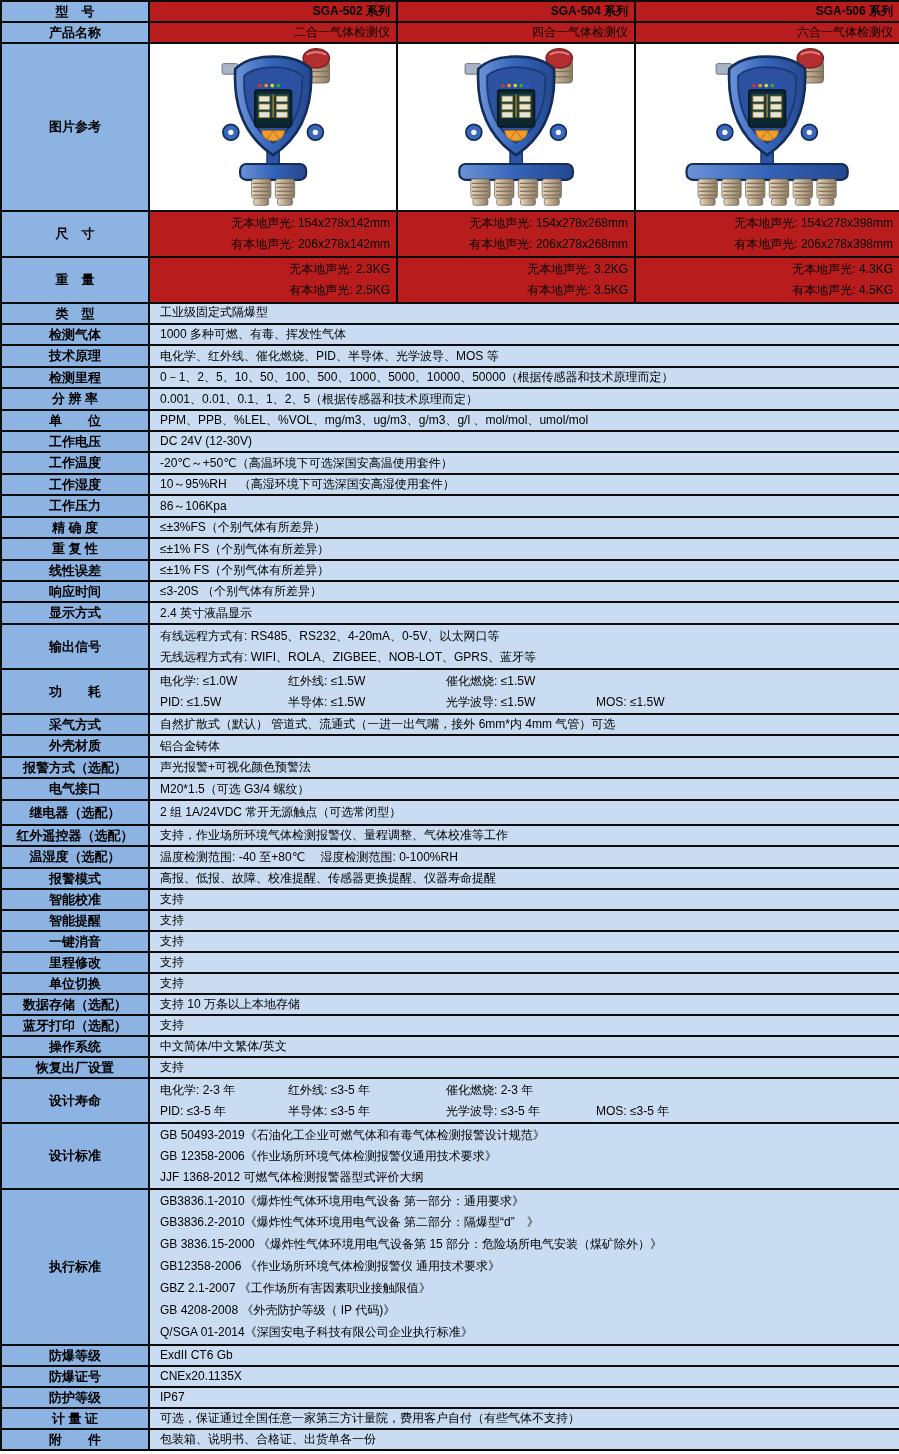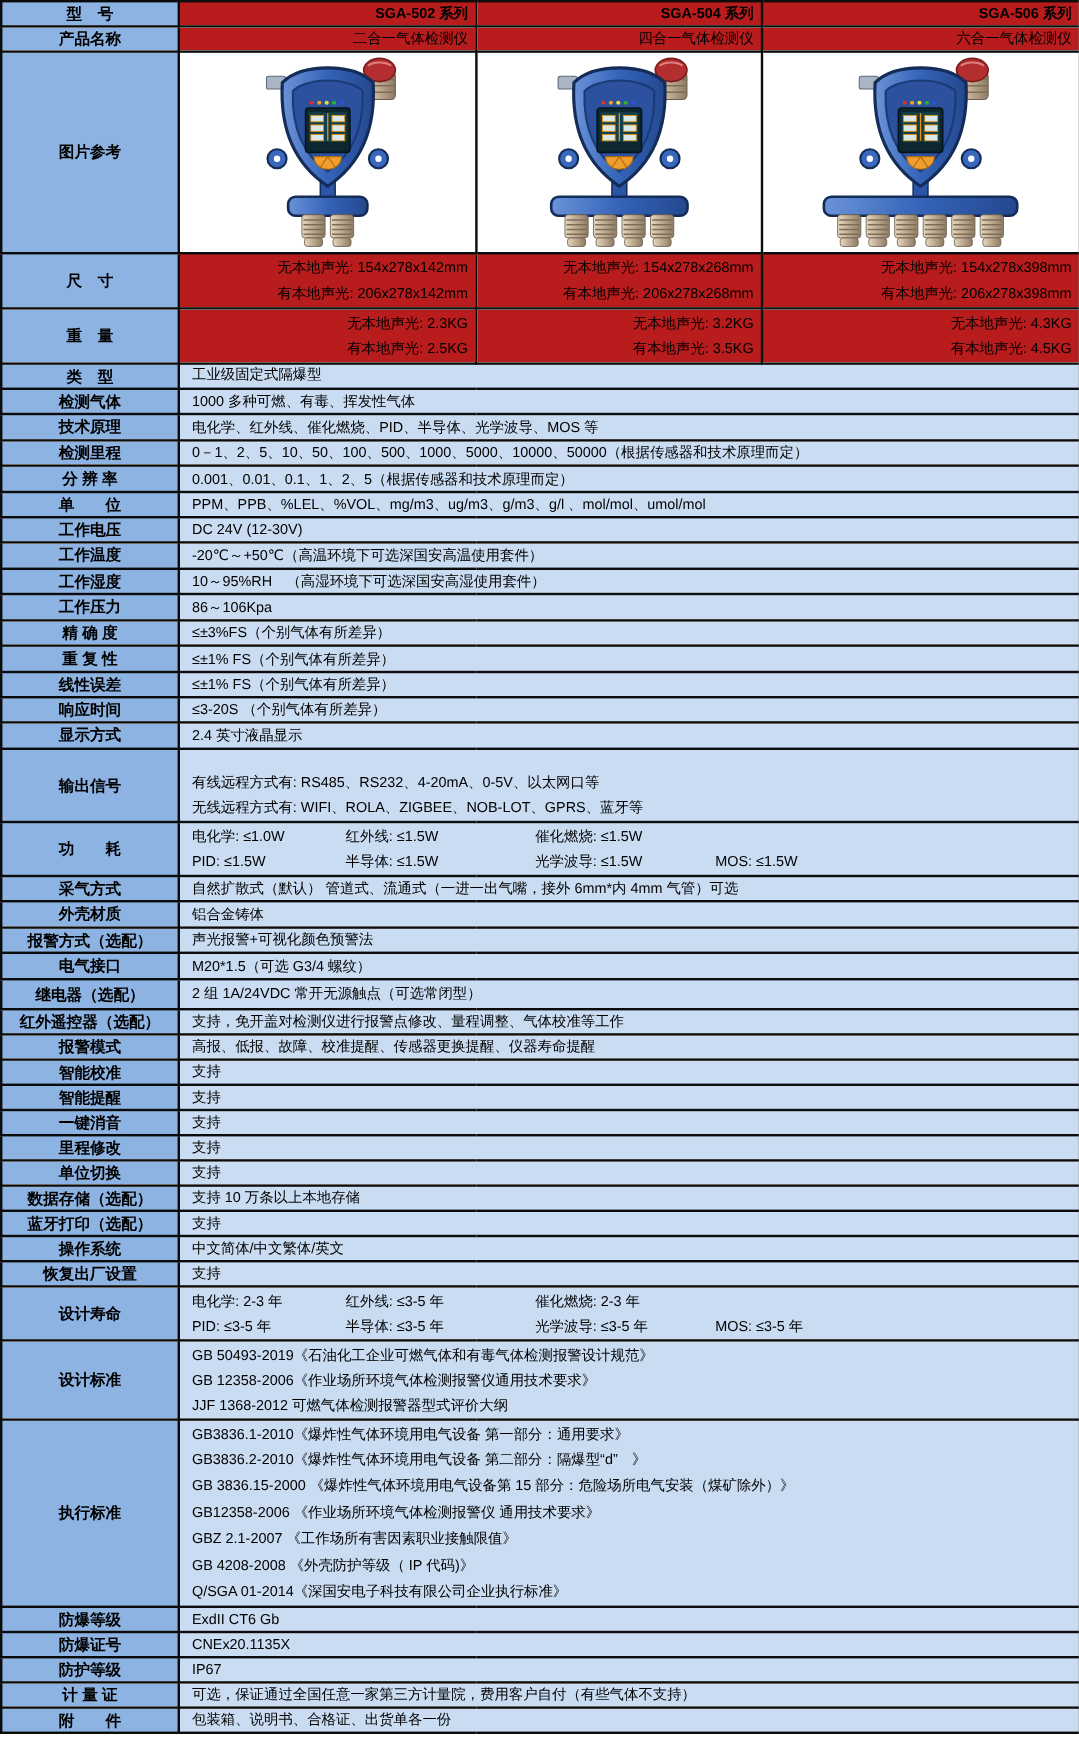--- a/index.html
+++ b/index.html
@@ -394,21 +394,21 @@
       </tr>
       <tr style="height: 22px;">
         <td class="lbl">显示方式</td>
         <td colspan="3" class="s-cell">
           <div class="ln">2.4 英寸液晶显示</div>
         </td>
       </tr>
       <tr style="height: 45px;">
         <td class="lbl">输出信号</td>
         <td colspan="3" class="s-cell">
-          <div class="ln" style="line-height: 21px; height: 21px; margin-top: 17px;">有线远程方式有: RS485、RS232、4-20mA、0-5V、以太网口等</div>
+          <div class="ln" style="line-height: 21px; height: 21px;">有线远程方式有: RS485、RS232、4-20mA、0-5V、以太网口等</div>
           <div class="ln" style="line-height: 21px; height: 21px;">无线远程方式有: WIFI、ROLA、ZIGBEE、NOB-LOT、GPRS、蓝牙等</div>
         </td>
       </tr>
       <tr style="height: 45px;">
         <td class="lbl">功　　耗</td>
         <td colspan="3" class="s-cell">
           <div class="ln" style="line-height: 21px; height: 21px;"><span class="seg seg0">电化学: ≤1.0W</span><span class="seg seg1">红外线: ≤1.5W</span><span class="seg seg2">催化燃烧: ≤1.5W</span></div>
           <div class="ln" style="line-height: 21px; height: 21px;"><span class="seg seg0">PID: ≤1.5W</span><span class="seg seg1">半导体: ≤1.5W</span><span class="seg seg2">光学波导: ≤1.5W</span><span class="seg seg3">MOS: ≤1.5W</span></div>
         </td>
       </tr>
@@ -438,21 +438,27 @@
       </tr>
       <tr style="height: 25px;">
         <td class="lbl">继电器（选配）</td>
         <td colspan="3" class="s-cell">
           <div class="ln">2 组 1A/24VDC 常开无源触点（可选常闭型）</div>
         </td>
       </tr>
       <tr style="height: 21px; padding-left: 44px;">
         <td class="lbl">红外遥控器（选配）</td>
         <td colspan="3" class="s-cell">
-          <div class="ln">支持，免开盖对检测仪进行报警点修改、量程调整、气体校准等工作</div>
+          <div class="ln">支持，作业场所环境气体检测报警仪、量程调整、气体校准等工作</div>
+        </td>
+      </tr>
+      <tr style="height: 22px;">
+        <td class="lbl">温湿度（选配）</td>
+        <td colspan="3" class="s-cell">
+          <div class="ln">温度检测范围: -40 至+80℃　 湿度检测范围: 0-100%RH</div>
         </td>
       </tr>
       <tr style="height: 21px;">
         <td class="lbl">报警模式</td>
         <td colspan="3" class="s-cell">
           <div class="ln">高报、低报、故障、校准提醒、传感器更换提醒、仪器寿命提醒</div>
         </td>
       </tr>
       <tr style="height: 21px;">
         <td class="lbl">智能校准</td>

